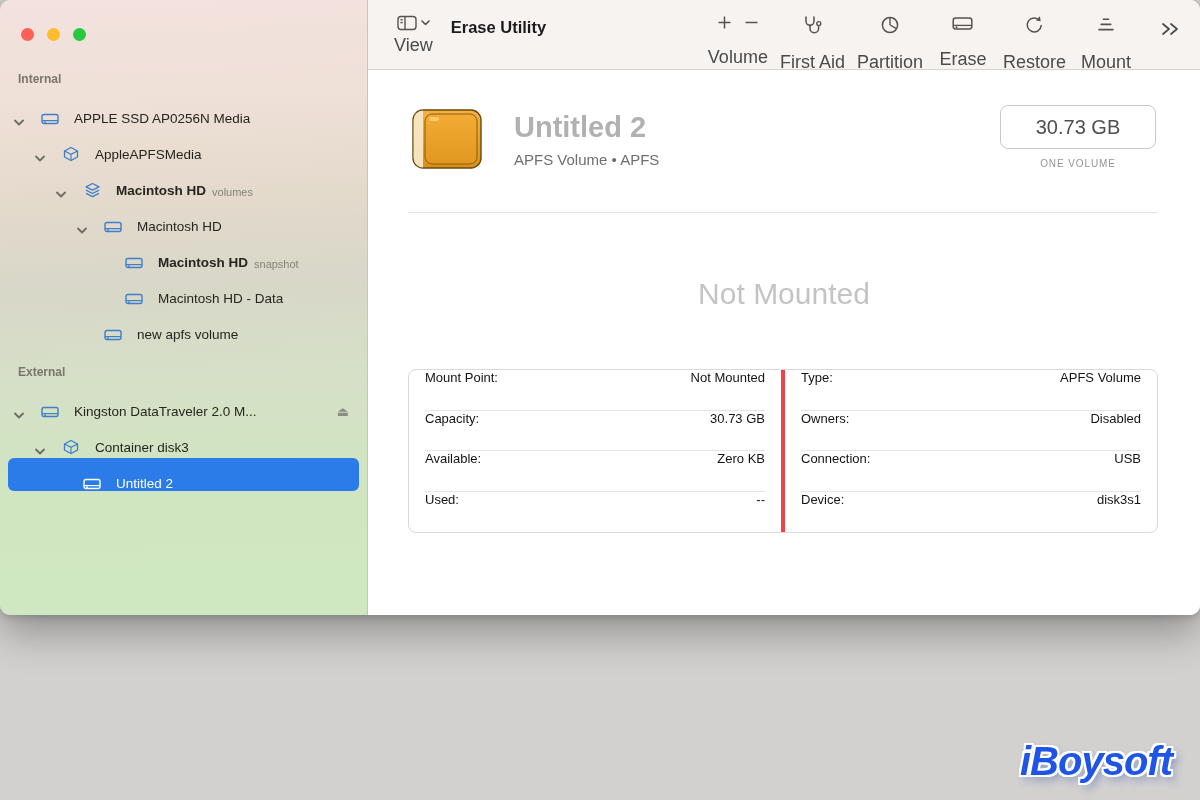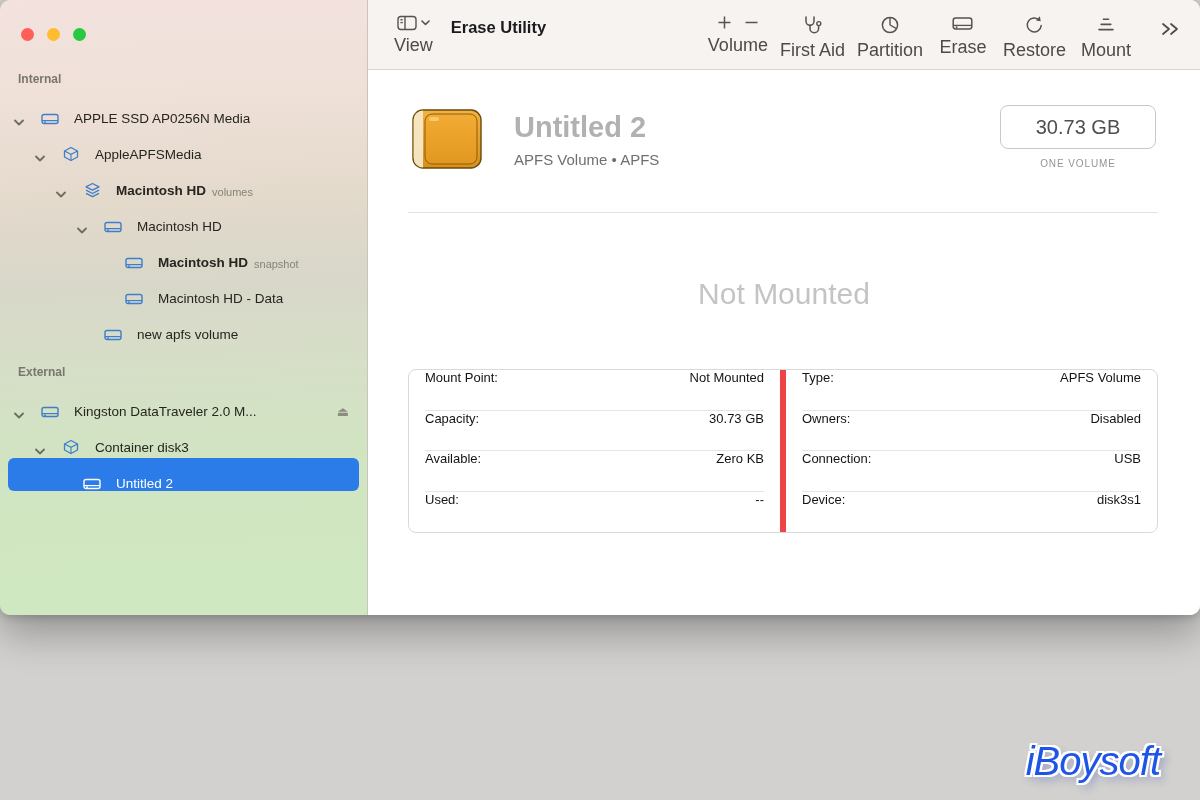--- a/index.html
+++ b/index.html
@@ -43,48 +43,48 @@
 
   
   .rightpane { flex:1; display:flex; flex-direction:column; background:#fff; }
   .toolbar { height:70px; flex:0 0 70px; background:#f7f3f1; border-bottom:1px solid #d7d3d0;
              display:flex; align-items:stretch; padding:0 20px 0 26px; }
   .view-btn { align-self:center; margin-top:2px; display:flex; flex-direction:column; align-items:center; gap:4px; color:#56524d; }
   .view-icons { display:flex; align-items:center; gap:4px; }
   .tlabel { font-size:18px; color:#4b4b4b; }
   .wtitle { align-self:center; margin-left:18px; margin-top:-14px; font-size:16.5px; font-weight:700; color:#1b1b1d; }
   .tgroup { margin-left:auto; display:flex; gap:12px; }
-  .tbtn { display:flex; flex-direction:column; align-items:center; padding-top:15px; gap:5px; min-width:56px; color:#56524d; }
+  .tbtn { display:flex; flex-direction:column; align-items:center; padding-top:15px; gap:17px; min-width:56px; color:#56524d; }
   .plusminus { display:flex; align-items:center; gap:12px; }
   .overflow { align-self:center; margin-left:26px; margin-top:-12px; color:#4a4a4a; }
 
   
   .content { flex:1; background:#fff; position:relative; }
   .vheader { display:flex; padding:35px 44px 0 40px; }
   .drive-icon { width:78px; height:70px; flex:0 0 78px; }
   .htext { margin-left:28px; padding-top:6px; }
   .vtitle { font-size:29px; font-weight:700; color:#b1b1b1; }
   .vsub { margin-top:7px; font-size:15px; color:#6f6f6f; }
   .hsize { margin-left:auto; width:156px; display:flex; flex-direction:column; align-items:center; }
   .size-box { width:156px; height:44px; border:1px solid #c8c8c8; border-radius:8px;
               display:flex; align-items:center; justify-content:center;
               font-size:20px; color:#4f4f4f; }
   .size-cap { margin-top:9px; font-size:10px; letter-spacing:.9px; color:#949494; }
   .divider { margin:37px 42px 0 40px; border-top:1px solid #e3e3e3; }
   .status { margin-top:64px; text-align:center; font-size:30px; color:#c4c4c4; font-weight:400; }
   .card { margin:58px 42px 0 40px; border:1px solid #d9d9d9; border-radius:8px; display:flex; overflow:hidden; }
   .dcol { flex:1; padding:0 16px; }
-  .dcol + .dcol { border-left:6px solid #ef4444; }
+  .dcol + .dcol { border-left:4px solid #ef4444; }
   .drow { display:flex; justify-content:space-between; height:40.5px; font-size:13px; color:#141414; }
   .drow:not(:last-child) { border-bottom:1px solid #e5e5e5; }
   .dkey { color:#141414; }
   .dval { color:#141414; text-align:right; }
 
   
-  .watermark { position:absolute; right:40px; bottom:16px; font-size:40px; font-weight:400; font-style:italic;
+  .watermark { position:absolute; right:28px; bottom:16px; font-size:40px; font-weight:700; font-style:italic;
     color:var(--logo_blue,#1f55e6); letter-spacing:-1px;
     text-shadow:-2px 0 0 #fff, 2px 0 0 #fff, 0 -2px 0 #fff, 0 2px 0 #fff,
                 -2px -2px 0 #fff, 2px 2px 0 #fff, -2px 2px 0 #fff, 2px -2px 0 #fff,
                 4px 5px 8px rgba(30,60,160,.45); }
   svg { display:block; }
 </style>
 </head>
 <body>
 
 <div class="page">

